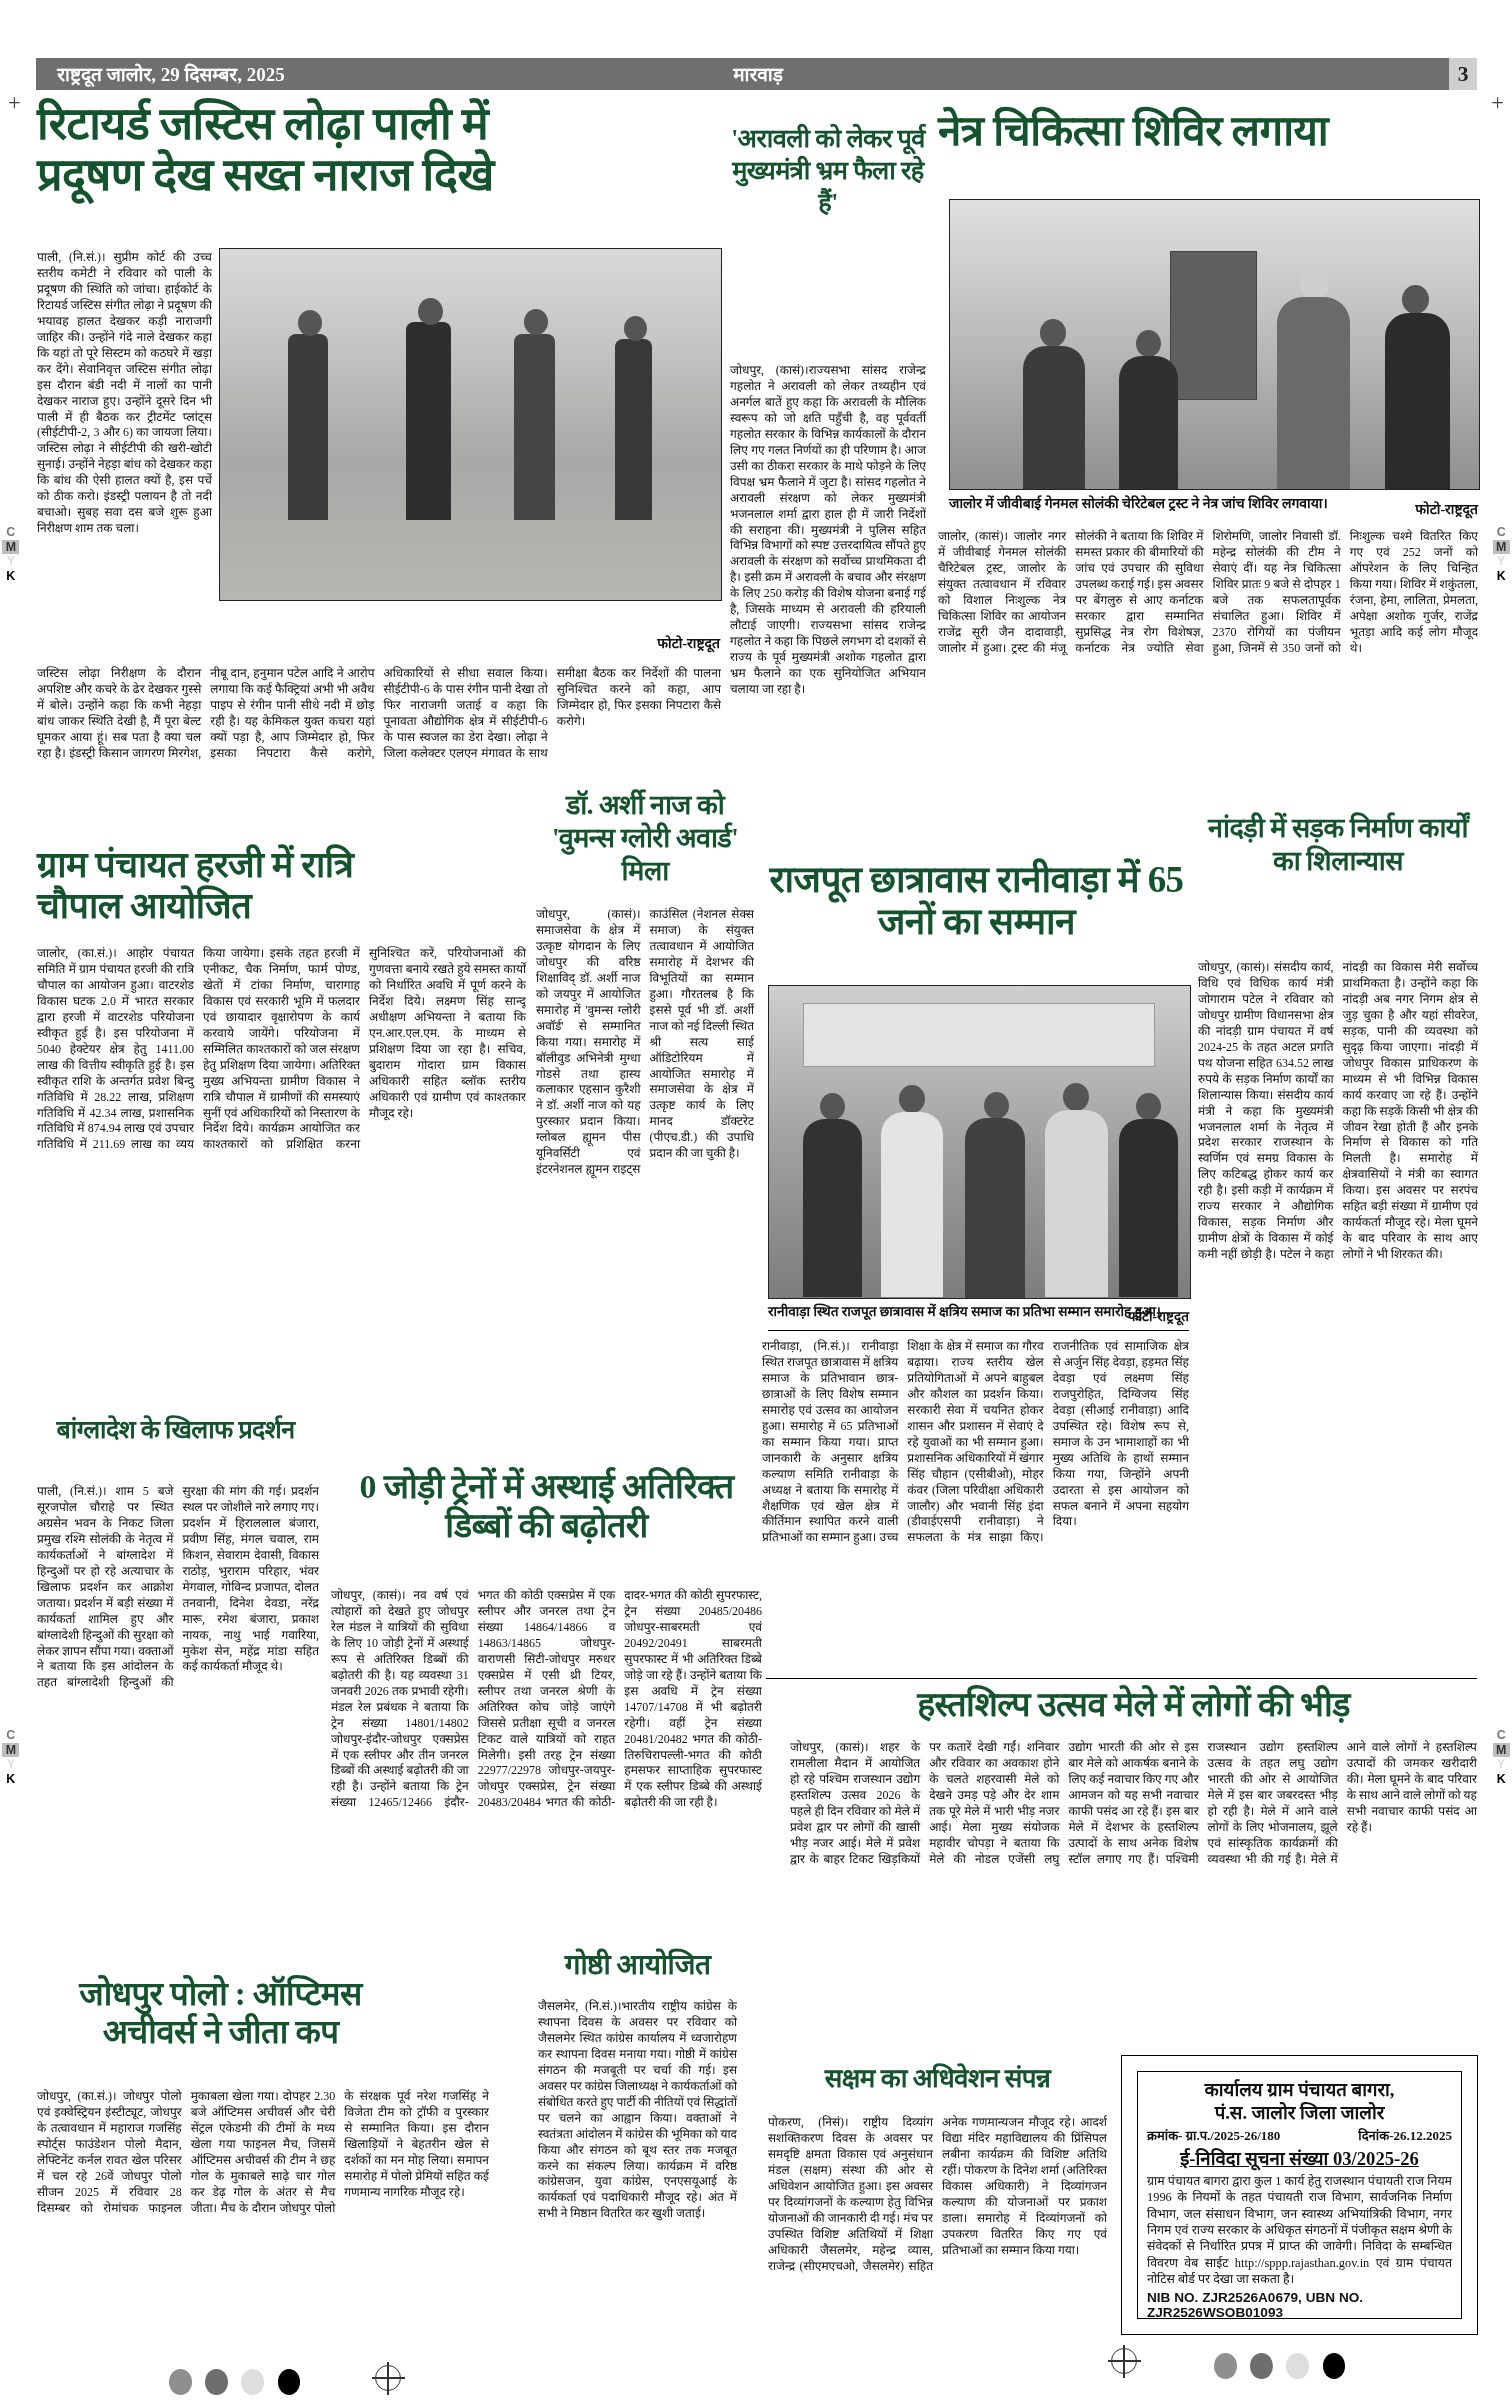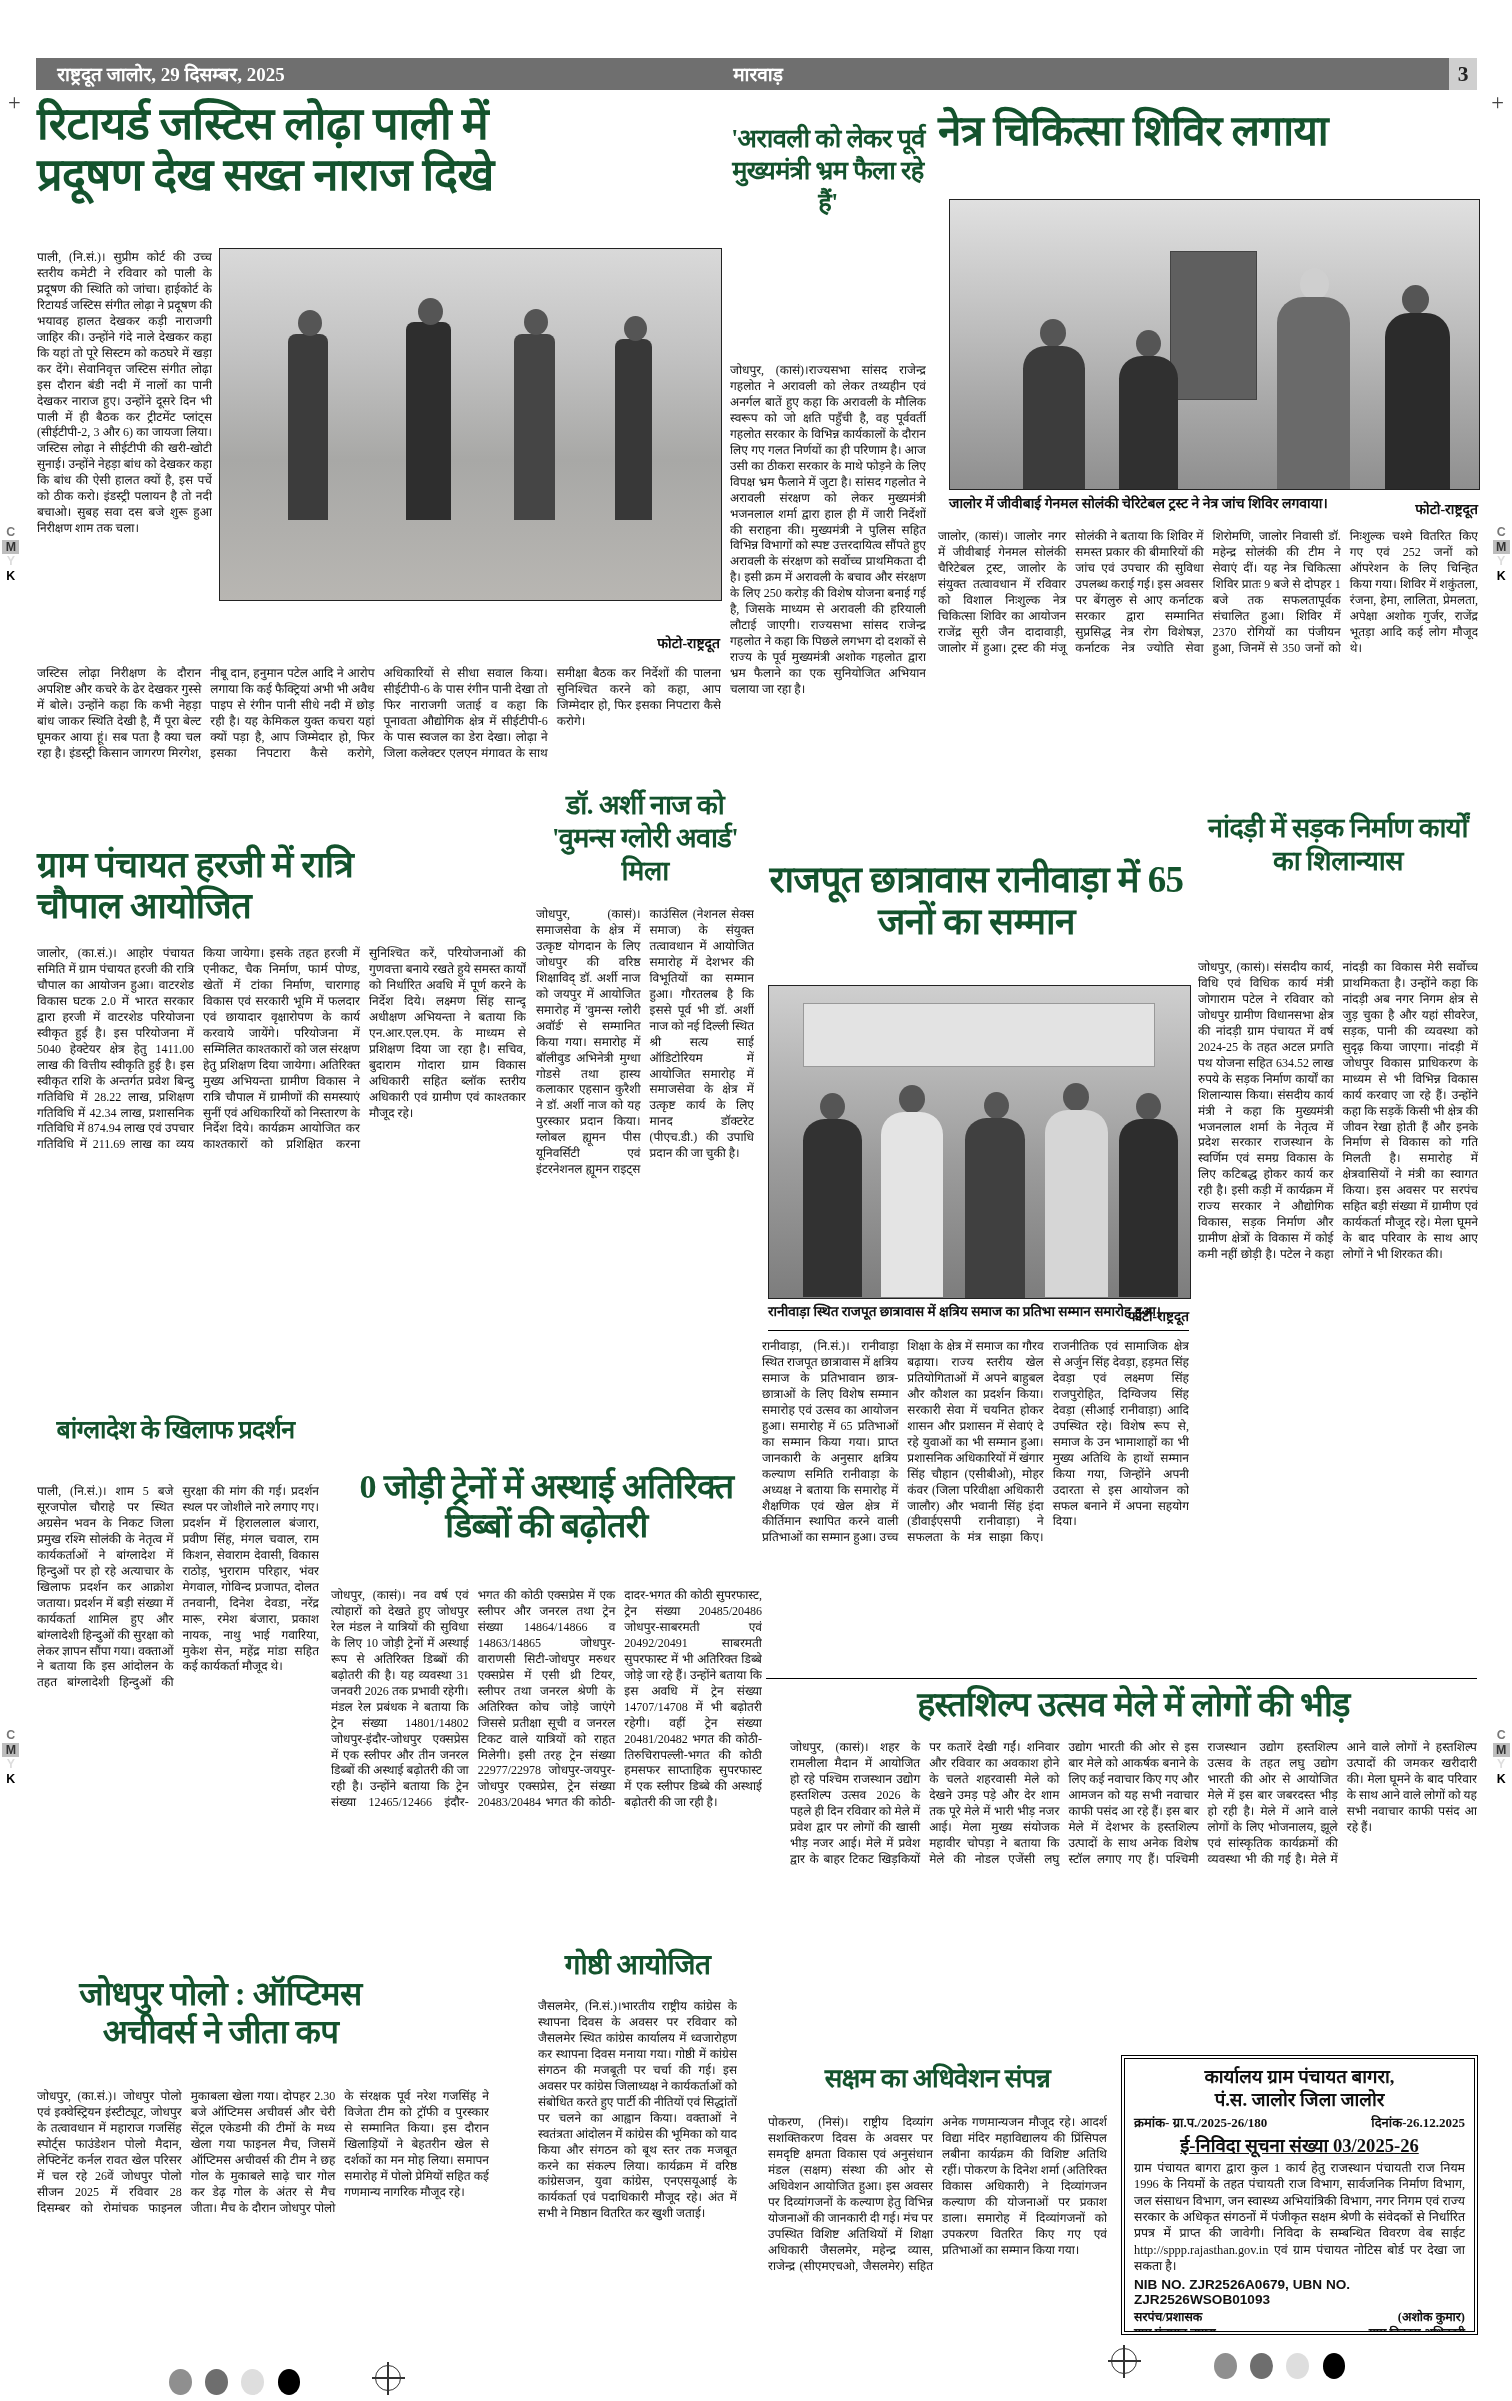--- a/index.html
+++ b/index.html
@@ -28,21 +28,21 @@
   .photo{position:absolute;border:1.1px solid #222;overflow:hidden;}
   .ph-out{background:linear-gradient(180deg,#d9d9d9 0%,#c2c2c2 30%,#a8a8a6 60%,#b8b6b2 100%);}
   .ph-in{background:linear-gradient(180deg,#e0e0e0 0%,#bdbdbd 45%,#8f8f8f 100%);}
   .ph-grp{background:linear-gradient(180deg,#cfcfcf 0%,#9d9d9d 55%,#7d7d7d 100%);}
   .p{position:absolute;background:#3c3c3c;border-radius:8px 8px 0 0;}
   .head{position:absolute;background:#555;border-radius:50%;}
   .door{position:absolute;background:#5f5f5f;border:1.7px solid #444;}
   .banner{position:absolute;background:#e3e3e3;border:1.1px solid #999;}
   .rule{position:absolute;background:#000;}
   
-  .tender{position:absolute;left:1121px;top:2055px;width:357px;height:280px;border:1.7px solid #000;padding:2px;box-sizing:border-box;}
+  .tender{position:absolute;left:1121px;top:2055px;width:357px;height:280px;border:1.7px solid #000;padding:15px;box-sizing:border-box;}
   .tender-in{border:1.1px solid #000;height:100%;box-sizing:border-box;padding:5.6px 9px 4.5px 9px;overflow:hidden;}
   .t-office{font-size:18.6px;font-weight:700;text-align:center;line-height:1.25;}
   .t-refrow{display:flex;justify-content:space-between;font-size:13px;font-weight:700;margin-top:2.3px;}
   .t-title{font-size:18.6px;font-weight:700;text-align:center;text-decoration:underline;margin:1.1px 0 2.3px 0;}
   .t-body{font-size:12.4px;line-height:1.32;text-align:justify;}
   .t-nib{font-size:13.6px;font-weight:700;font-family:"Liberation Sans","DejaVu Sans",sans-serif;margin-top:2.3px;}
   .t-signs{display:flex;justify-content:space-between;font-size:12.4px;font-weight:700;line-height:1.3;margin-top:2.3px;}
   .t-signs .right{text-align:right;}
   
   .cmyk{position:absolute;width:17px;font-family:"Liberation Sans","DejaVu Sans",sans-serif;

